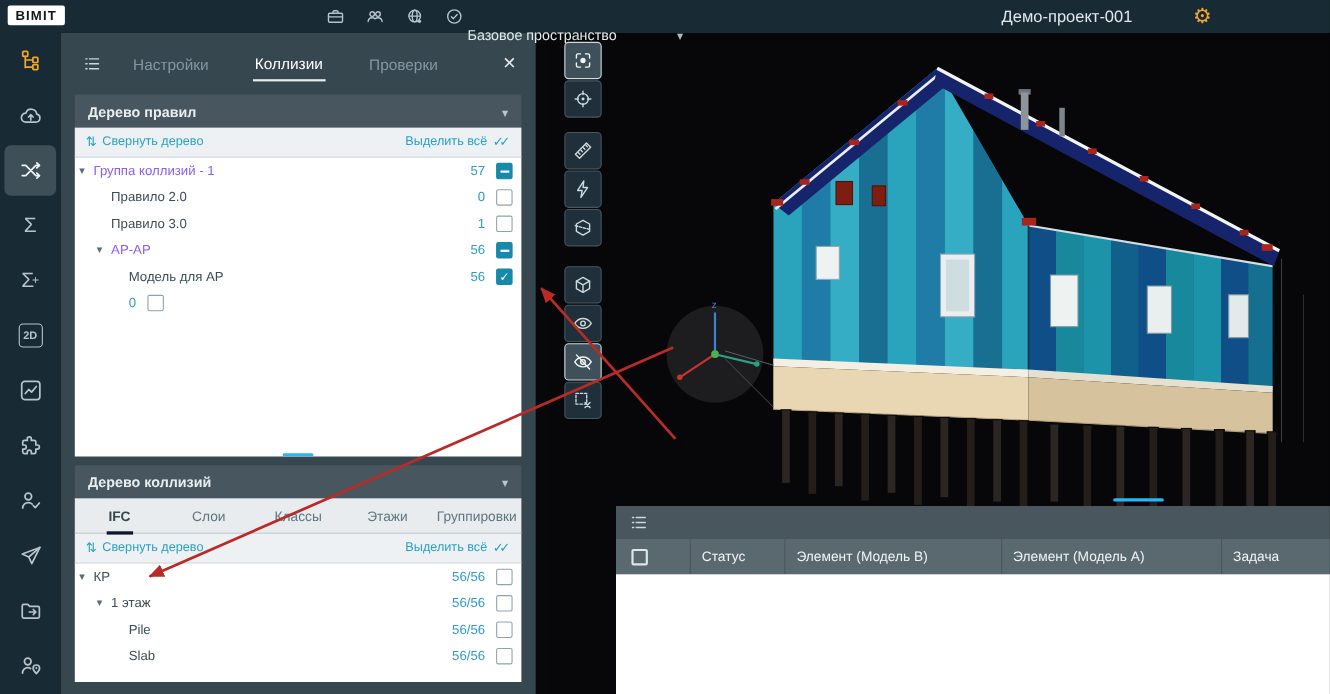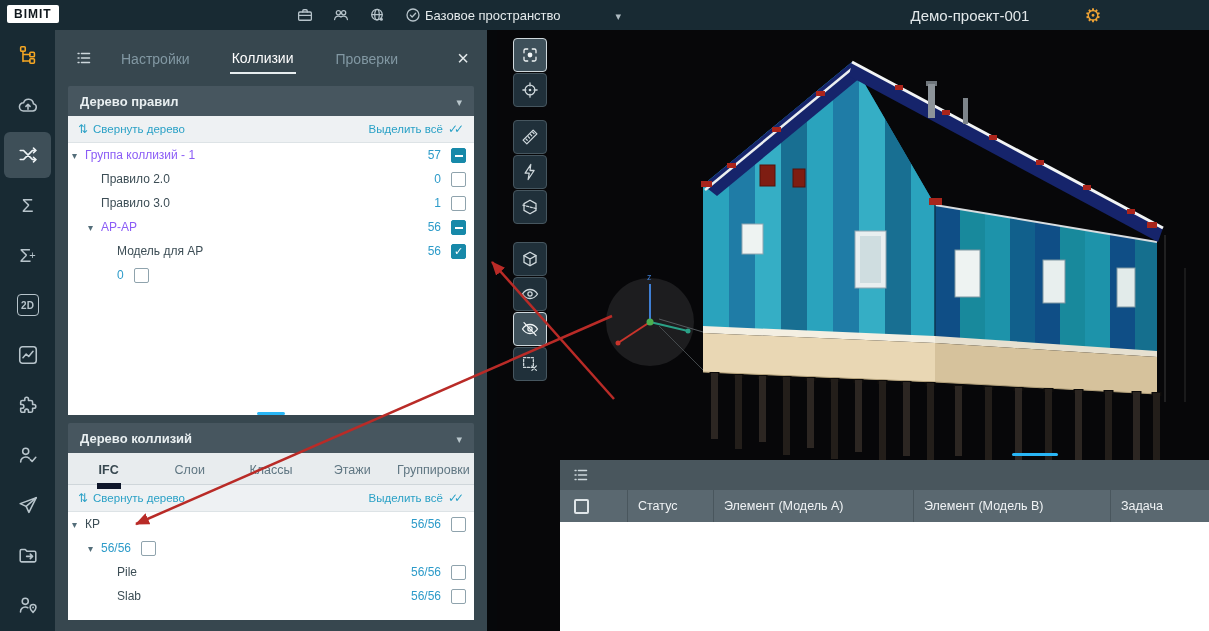--- a/index.html
+++ b/index.html
@@ -5,21 +5,21 @@
   * { margin:0; padding:0; box-sizing:border-box; }
   html,body { background:#000; }
   body { font-family:"Liberation Sans","DejaVu Sans",sans-serif; }
   .stage { position:relative; width:1209px; height:631px; overflow:hidden; background:#06080a; }
 
   
   .topbar { position:absolute; left:0; top:0; width:1209px; height:30px; background:#182a33; display:flex; align-items:center; z-index:20; }
   .logo { position:absolute; left:7px; top:5px; background:#fff; color:#10181d; font-weight:bold; font-size:12px; letter-spacing:1px; padding:2px 7px; border-radius:2px; }
   .topbar-icons { position:absolute; left:292px; top:0; height:30px; display:flex; align-items:center; gap:10px; }
   .tb-btn { width:26px; height:26px; display:flex; align-items:center; justify-content:center; color:#b7c4cb; background:none; border:none; cursor:pointer; }
-  .workspace { position:absolute; left:425px; top:0; height:30px; width:196px; display:flex; align-items:center; justify-content:space-between; color:#e4eaec; font-size:13px; cursor:pointer; }
+  .workspace { position:absolute; left:425px; top:16px; height:30px; width:196px; display:flex; align-items:center; justify-content:space-between; color:#e4eaec; font-size:13px; cursor:pointer; }
   .dd-caret::before { content:"▾"; color:#aebbc2; font-size:11px; }
   .project-title { position:absolute; left:880px; width:180px; top:0; height:30px; display:flex; align-items:center; justify-content:center; color:#e2e8ea; font-size:15px; }
   .gear-btn { position:absolute; left:1078px; top:0; height:30px; width:30px; background:none; border:none; cursor:pointer; }
   .gear-glyph::before { content:"⚙"; font-size:19px; color:#f0a435; }
 
   
   .sidebar { position:absolute; left:0; top:30px; width:55px; height:601px; background:#182a33; display:flex; flex-direction:column; z-index:15; }
   .side-item { height:46px; margin:2px 4px; border-radius:6px; display:flex; align-items:center; justify-content:center; color:#b7c4cb; cursor:pointer; }
   .side-item.accent { color:#f5a623; }
   .side-item.active { background:#3e4f58; color:#eef3f5; }
@@ -64,21 +64,21 @@
   .cbox.ind { background:#1789a9; border-color:#1789a9; }
   .cbox.ind::after { content:""; position:absolute; left:3px; top:6px; width:8px; height:2px; background:#fff; }
   .cbox.checked { background:#1789a9; border-color:#1789a9; }
   .cbox.checked::after { content:"✓"; position:absolute; left:2px; top:0px; color:#fff; font-size:11px; }
   .drag-handle { position:absolute; bottom:0; left:50%; margin-left:-14px; width:28px; height:3px; background:#29b6f6; border-radius:2px; cursor:row-resize; }
 
   .subtabs { height:32px; background:#e8ecee; border-bottom:1px solid #cfd6da; display:flex; }
   .subtab { flex:1; background:none; border:none; font-size:12.5px; color:#5f7682; cursor:pointer; padding-top:2px; font-family:inherit; }
   .subtab span { padding:0 2px 6px; }
   .subtab.active { color:#37474f; font-weight:bold; }
-  .subtab.active span { border-bottom:6px solid #0f172a; }
+  .subtab.active span { border-bottom:3px solid #0f172a; }
 
   
   .viewport { position:absolute; left:497px; top:30px; width:712px; height:601px; background:#070709; z-index:5; }
   .scene { position:absolute; inset:0; }
 
   .vtoolbar { position:absolute; left:16px; top:0; width:34px; }
   .vt-btn { position:absolute; left:0; width:34px; height:34px; background:#20303a; border:1px solid #46565f; border-radius:4px; color:#cfd8dc; display:flex; align-items:center; justify-content:center; cursor:pointer; }
   .vt-btn.active { background:#3e505a; border-color:#cfd8dc; color:#f2f6f7; }
 
   .cyan-handle { position:absolute; left:515px; top:423px; width:46px; height:3px; background:#29b6f6; border-radius:2px; cursor:row-resize; }
@@ -311,20 +311,21 @@
         <div class="tree-row">
           <span class="indent lv0"></span>
             <span class="caret-tri"></span>
           <span class="row-label">КР</span>
           <span class="row-count">56/56</span>
           <span class="cbox"></span>
         </div>
         <div class="tree-row">
           <span class="indent lv1"></span>
             <span class="caret-tri"></span>
+          <span class="row-label">1 этаж</span>
           <span class="row-count">56/56</span>
           <span class="cbox"></span>
         </div>
         <div class="tree-row">
           <span class="indent lv2"></span>
             <span class="caret-tri hide"></span>
           <span class="row-label">Pile</span>
           <span class="row-count">56/56</span>
           <span class="cbox"></span>
         </div>
@@ -540,22 +541,22 @@
               <path d="M4 6h1.5M8.5 6h11M4 12h1.5M8.5 12h11M4 18h1.5M8.5 18h11"></path>
             </svg>
         </button>
         <span></span>
       </div>
       <div class="cp-thead">
         <div class="cp-col c0">
             <span class="cp-cbox"></span>
           </div>
         <div class="cp-col c1">Статус</div>
+        <div class="cp-col c3">Элемент (Модель B)</div>
         <div class="cp-col c2">Элемент (Модель A)</div>
-        <div class="cp-col c3">Элемент (Модель B)</div>
         <div class="cp-col c4">Задача</div>
       </div>
       <div class="cp-body"></div>
     </div>
   </section>
 
   <svg class="arrows" viewBox="0 0 1209 631">
     <defs>
       <marker id="ah" markerUnits="userSpaceOnUse" markerWidth="15" markerHeight="12" refX="13" refY="6" orient="auto">
         <polygon points="0,0 14,6 0,12" fill="#b92b27"></polygon>

